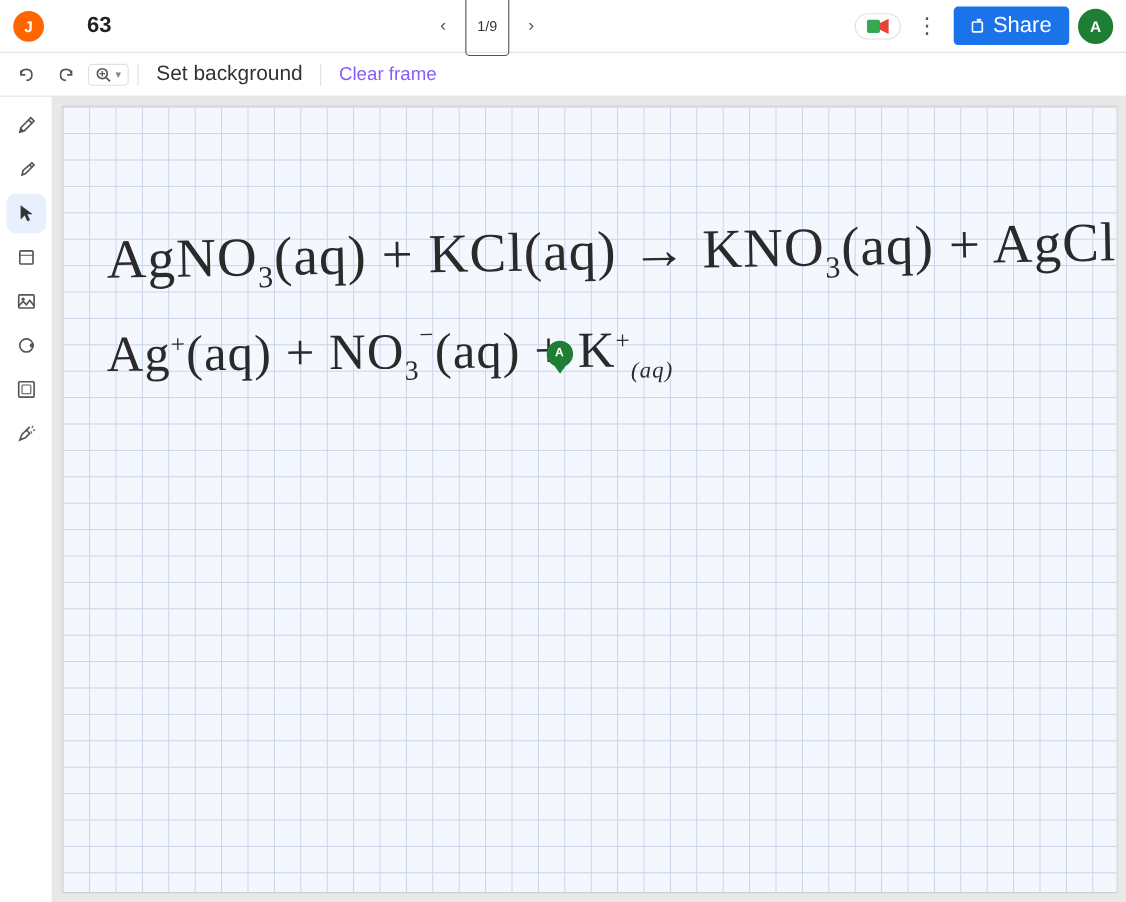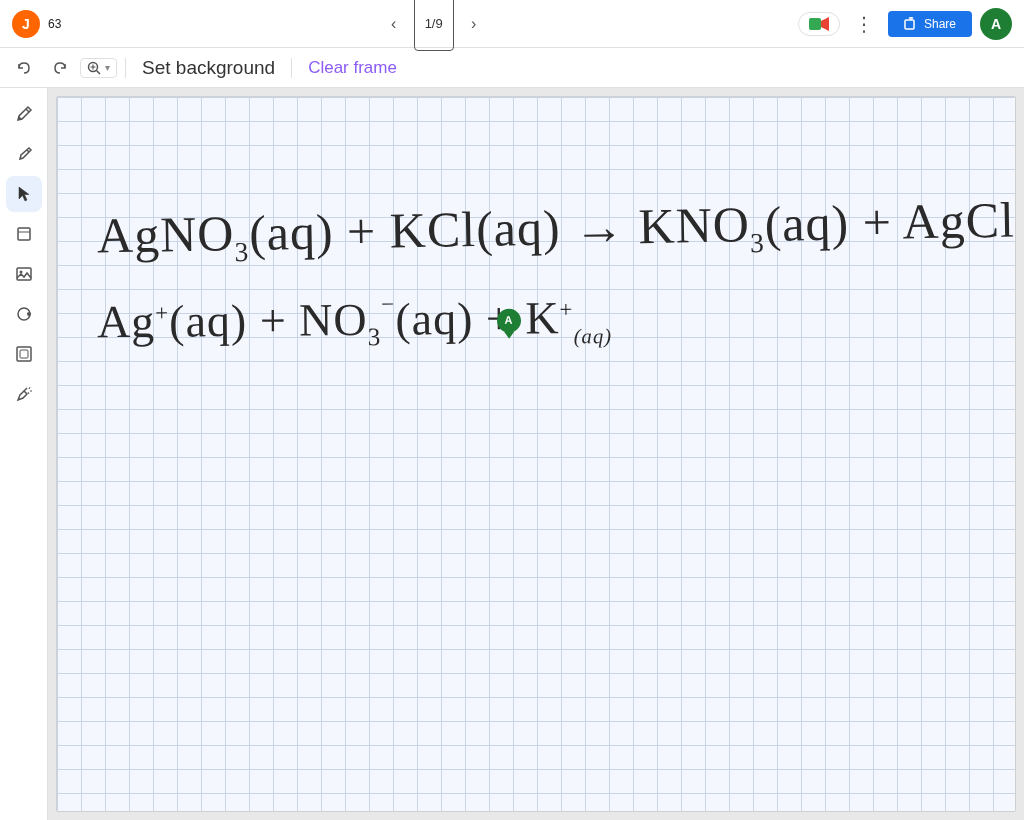--- a/index.html
+++ b/index.html
@@ -22,24 +22,25 @@
       height: 28px;
       background: #FF6600;
       border-radius: 50%;
       display: flex; align-items: center; justify-content: center;
       color: #fff;
       font-size: 14px;
       font-weight: bold;
       flex-shrink: 0;
     }
     .doc-title {
-      font-size: 12px;
-      font-weight: 400;
+      font-size: 20px;
+      font-weight: 700;
       color: #222;
       margin-right: 8px;
+      margin-left: 31px;
     }
     .topbar-spacer { flex: 1; }
     .nav-controls {
       display: flex;
       align-items: center;
       gap: 4px;
     }
     .nav-btn {
       width: 32px; height: 32px;
       border: none; background: transparent;
@@ -76,21 +77,21 @@
       display: flex; align-items: center; justify-content: center;
     }
     .share-btn {
       display: flex; align-items: center; gap: 6px;
       background: #1a73e8;
       color: #fff;
       border: none;
       border-radius: 4px;
       padding: 6px 16px;
       cursor: pointer;
-      font-size: 12px;
+      font-size: 20px;
       font-weight: 500;
     }
     .avatar {
       width: 32px; height: 32px;
       border-radius: 50%;
       background: #1e7e34;
       color: #fff;
       display: flex; align-items: center; justify-content: center;
       font-size: 14px;
       font-weight: 600;

